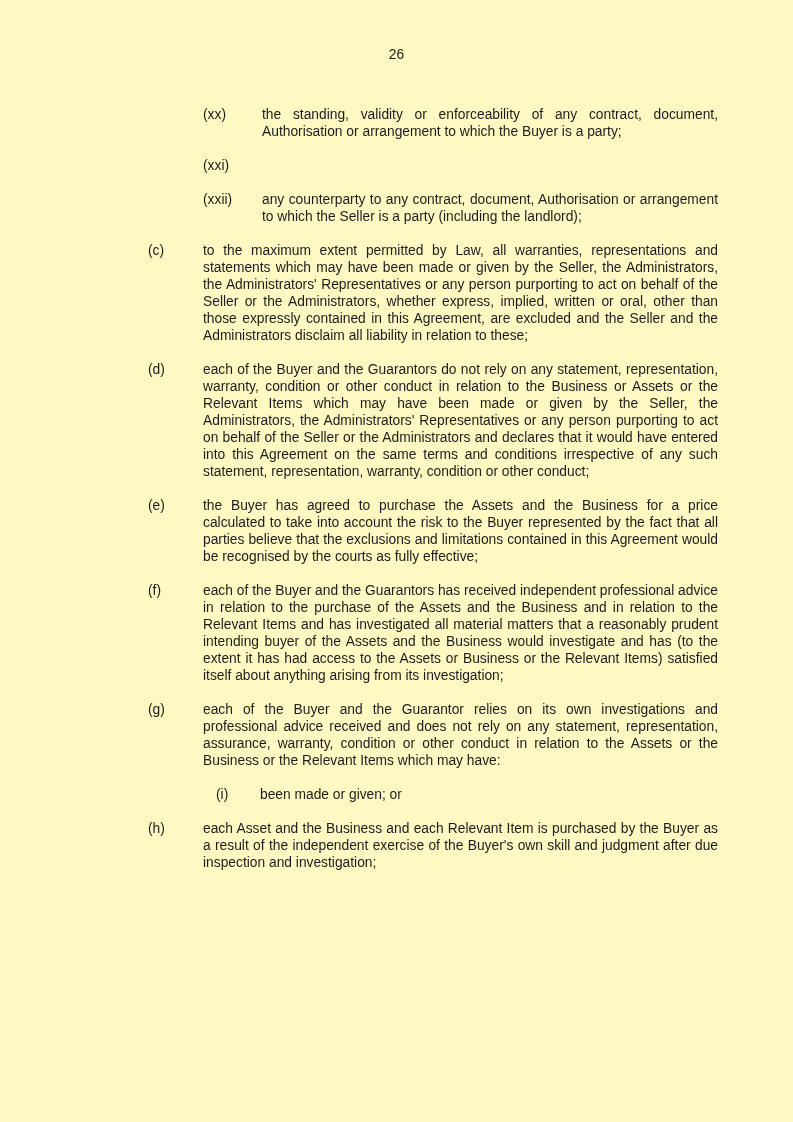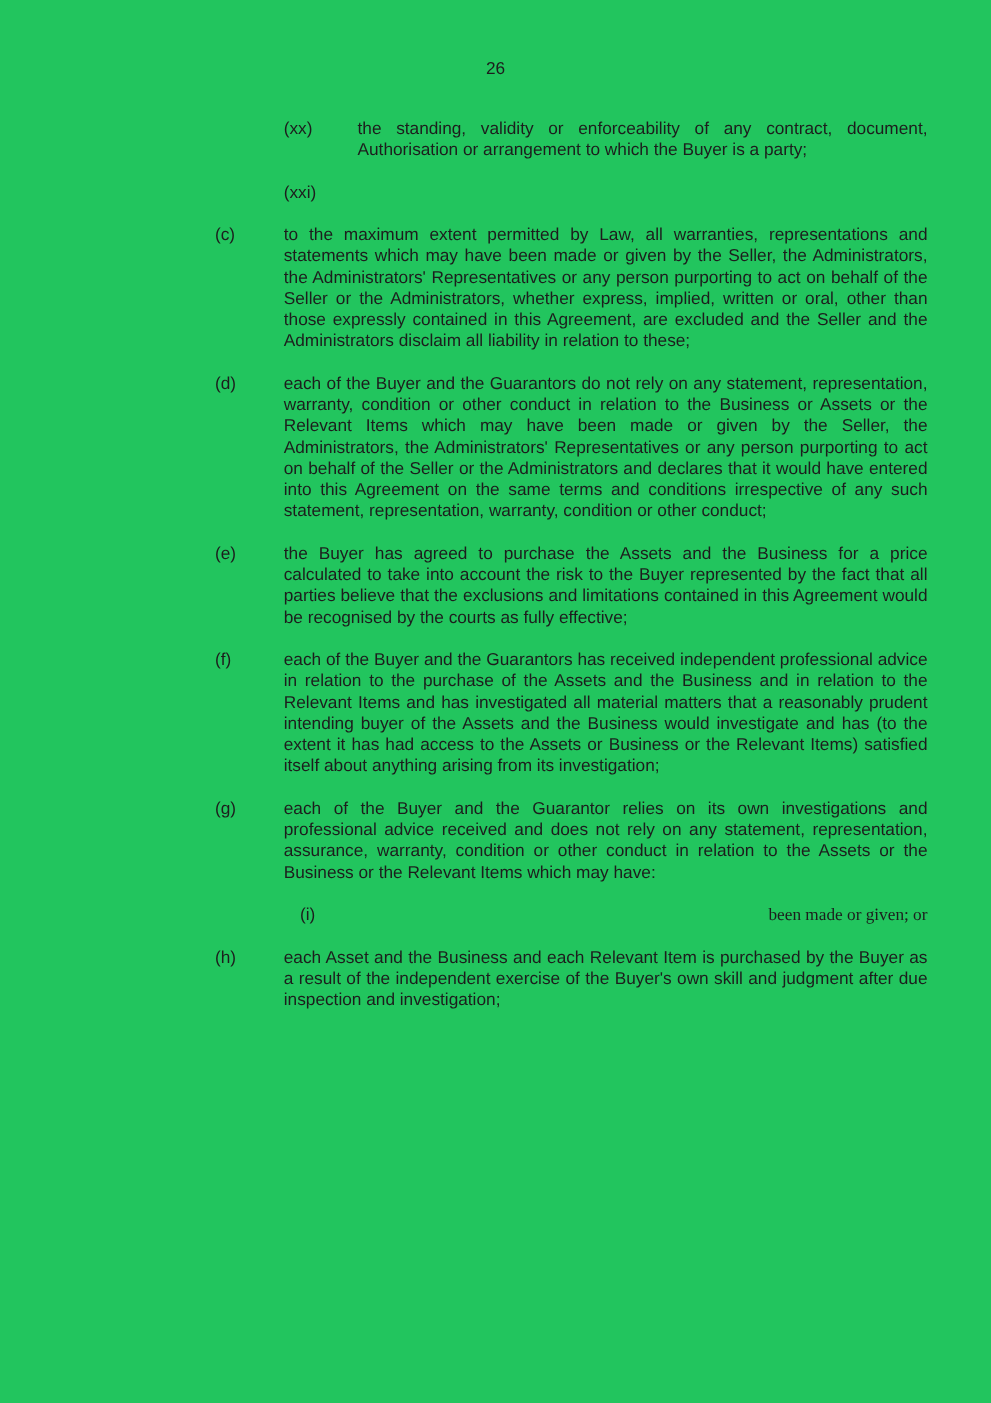--- a/index.html
+++ b/index.html
@@ -4,40 +4,39 @@
 <style>
   html, body {
     margin: 0;
     padding: 0;
     background: #ffffff;
   }
   .page {
     position: relative;
     width: 793px;
     height: 1122px;
-    background: #22c55e;
+    background: #fef9c3;
     font-family: "Liberation Sans", sans-serif;
     font-size: 13.8px;
     line-height: 17px;
     color: #1d1d1d;
     overflow: hidden;
   }
   .page-number {
     position: absolute;
     top: 46px;
     left: 0;
     width: 100%;
     text-align: center;
   }
   .content {
     position: absolute;
-    top: 94px;
+    top: 106px;
     left: 0;
     width: 708px;
-    margin-left: 24px;
   }
   .clause {
     display: flex;
     margin-bottom: 17px;
   }
   .clause .label {
     flex: 0 0 auto;
   }
   .clause .body {
     flex: 1 1 auto;
@@ -45,21 +44,21 @@
   }
   
   .clause.letter { margin-left: 148px; width: 570px; }
   .clause.letter .label { width: 55px; }
   
   .clause.roman { margin-left: 203px; width: 515px; }
   .clause.roman .label { width: 59px; }
   
   .clause.subroman { margin-left: 216px; width: 502px; }
   .clause.subroman .label { width: 44px; }
-  .clause.subroman .body { text-align: right; font-family: Liberation Serif, serif; }
+  .clause.subroman .body { text-align: left; }
   
   .clause.cont { margin-left: 204px; width: 514px; }
 </style>
 </head>
 <body>
 
 <div class="page">
 
   <div class="page-number">26</div>
 
@@ -67,20 +66,24 @@
 
     <div class="clause roman">
       <span class="label">(xx)</span>
       <div class="body">the standing, validity or enforceability of any contract, document, Authorisation or arrangement to which the Buyer is a party;</div>
     </div>
 
     <div class="clause roman">
       <span class="label">(xxi)</span>
     </div>
 
+    <div class="clause roman">
+      <span class="label">(xxii)</span>
+      <div class="body">any counterparty to any contract, document, Authorisation or arrangement to which the Seller is a party (including the landlord);</div>
+    </div>
 
     <div class="clause letter">
       <span class="label">(c)</span>
       <div class="body">to the maximum extent permitted by Law, all warranties, representations and statements which may have been made or given by the Seller, the Administrators, the Administrators' Representatives or any person purporting to act on behalf of the Seller or the Administrators, whether express, implied, written or oral, other than those expressly contained in this Agreement, are excluded and the Seller and the Administrators disclaim all liability in relation to these;</div>
     </div>
 
     <div class="clause letter">
       <span class="label">(d)</span>
       <div class="body">each of the Buyer and the Guarantors do not rely on any statement, representation, warranty, condition or other conduct in relation to the Business or Assets or the Relevant Items which may have been made or given by the Seller, the Administrators, the Administrators' Representatives or any person purporting to act on behalf of the Seller or the Administrators and declares that it would have entered into this Agreement on the same terms and conditions irrespective of any such statement, representation, warranty, condition or other conduct;</div>
     </div>

